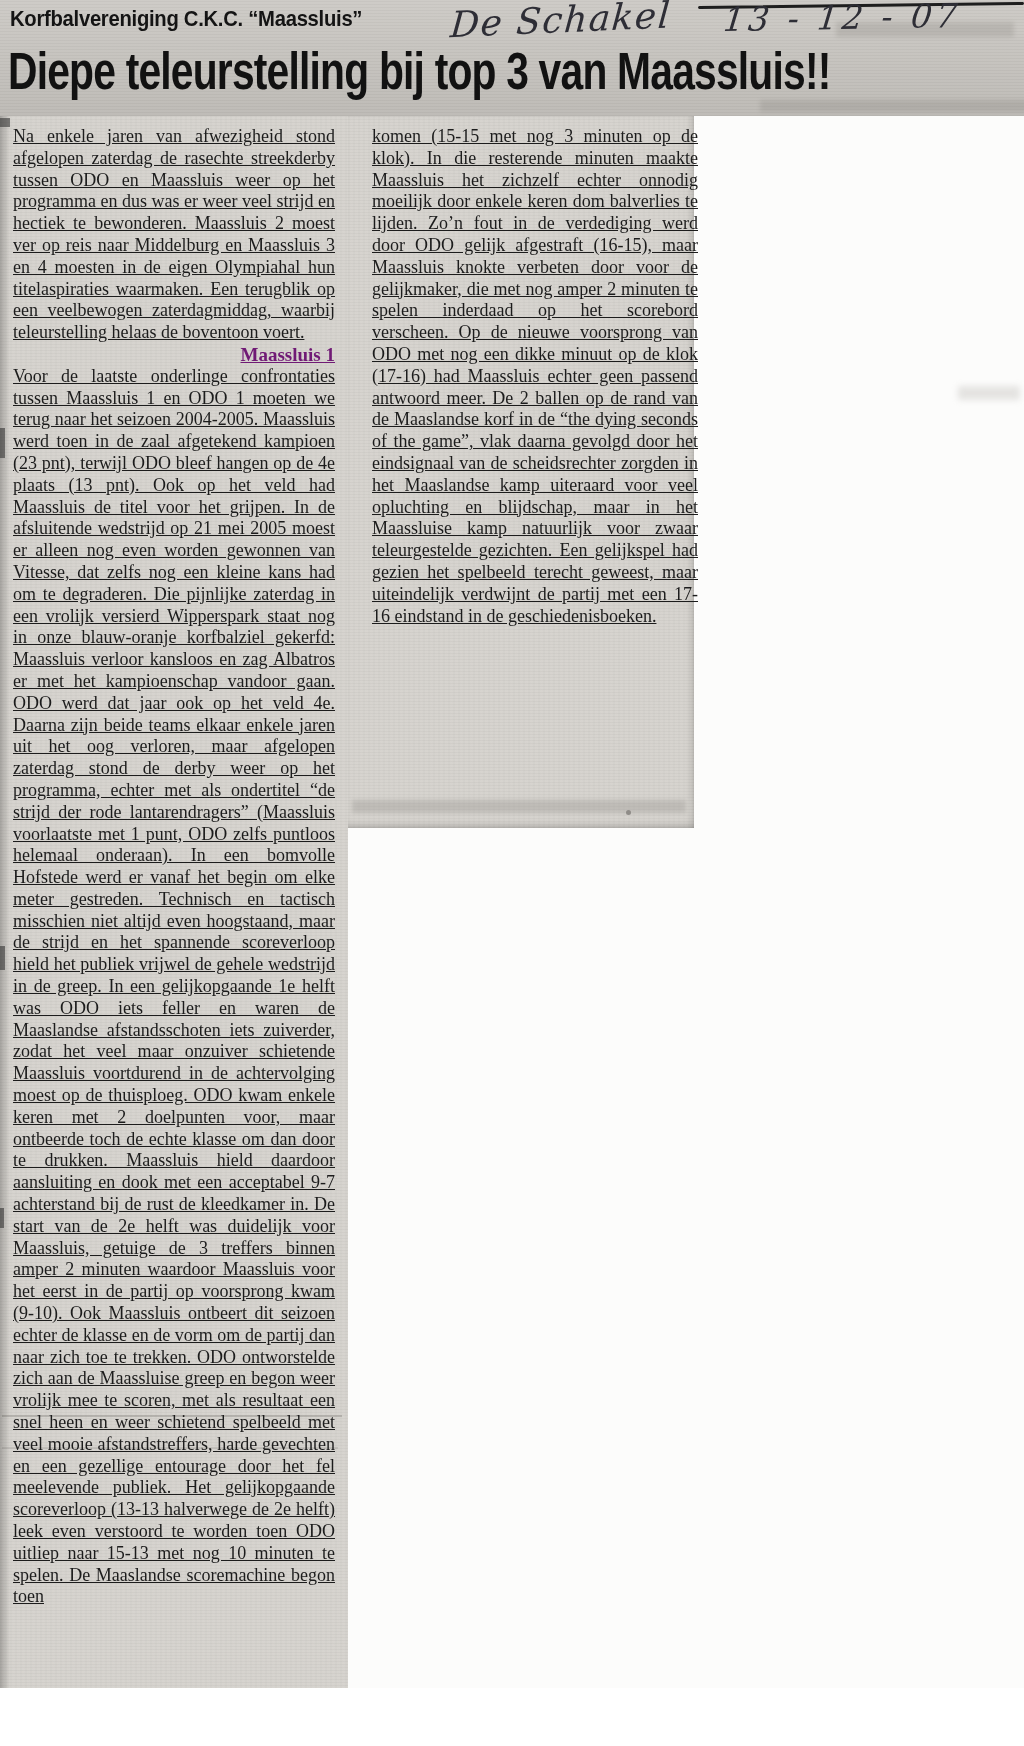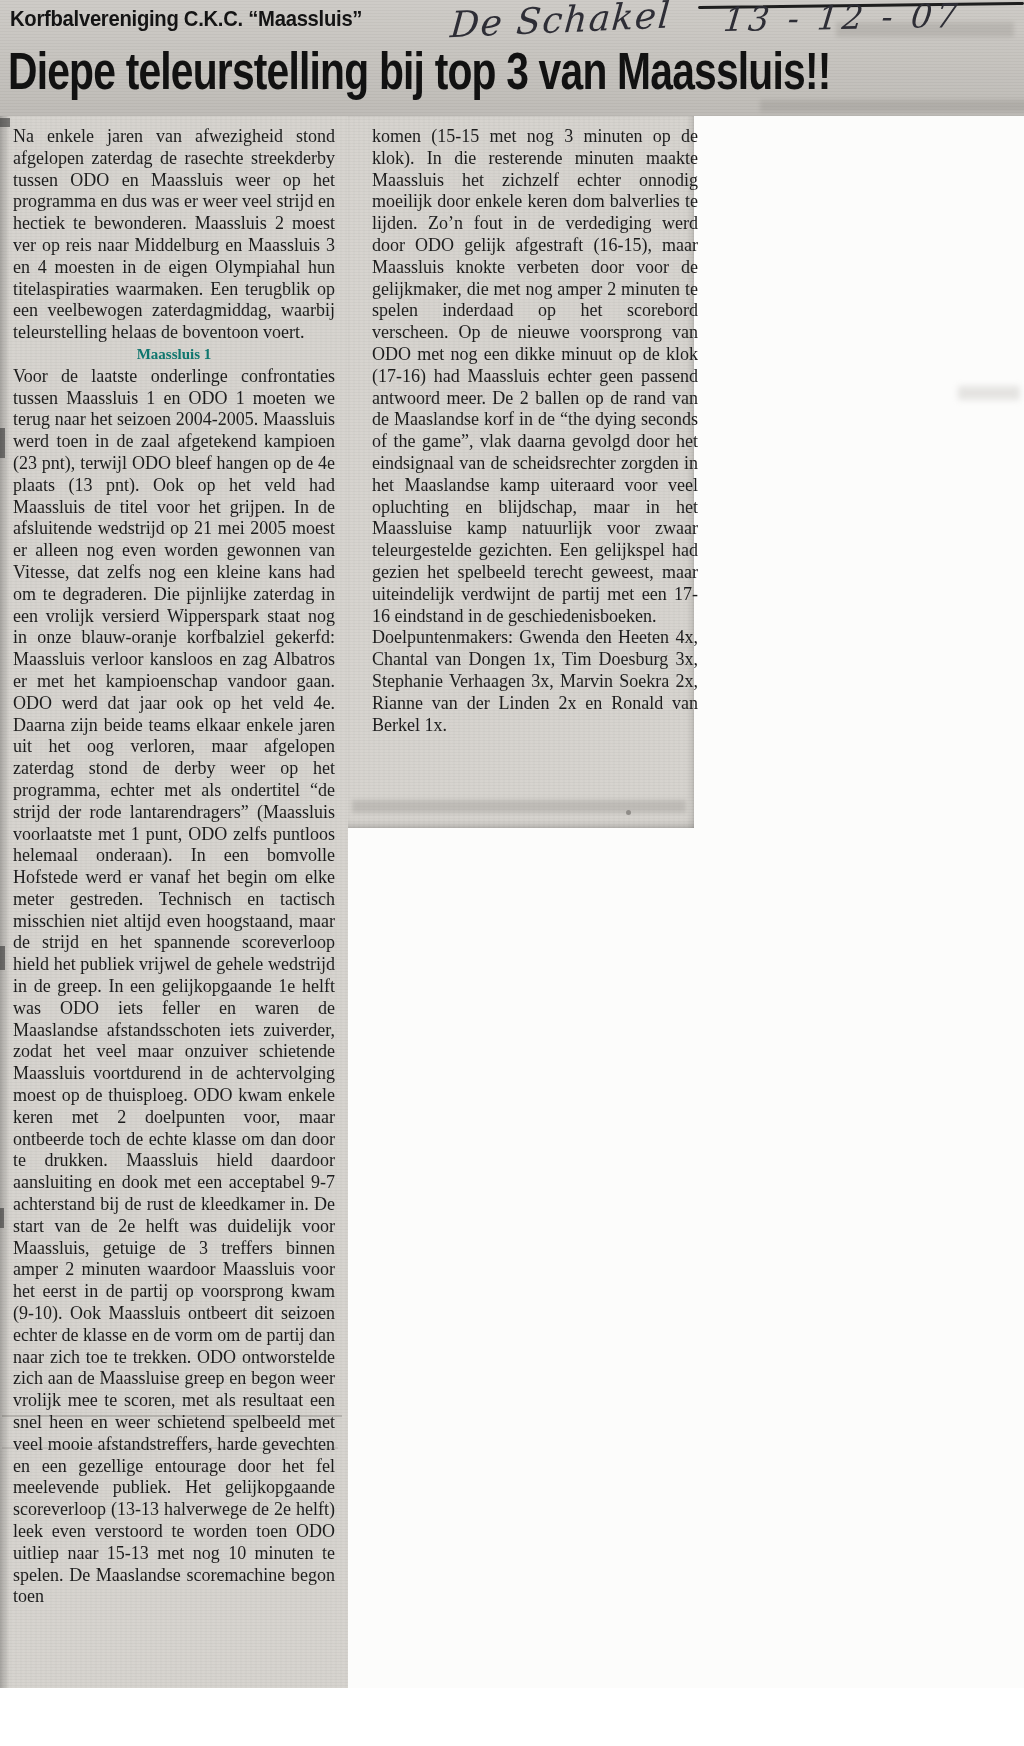--- a/index.html
+++ b/index.html
@@ -57,26 +57,26 @@
     display:inline-block;transform:scaleX(.80);transform-origin:0 50%;
     white-space:nowrap;letter-spacing:-1px;
   }
   
   .col{
     position:absolute;top:126px;
     font-size:18px;line-height:21.8px;color:#1c1c1c;
     text-align:justify;
     overflow:hidden;
   }
-  .col p{margin:0;}
+  .col p{margin:0;text-decoration:underline;}
   .col-1{left:13px;width:322px;height:1618px;}
   .col-2{left:372px;width:326px;height:700px;}
   .section-heading{
-    font-size:15px;font-weight:bold;margin:16px 0 3px 0;
-    text-align:center;color:#0f766e;
+    font-size:19px;font-weight:bold;margin:16px 0 3px 0;
+    text-align:right;color:#701a75;
   }
   
   .artifact{position:absolute;pointer-events:none;}
   .scanline-top{
     left:698px;top:4px;width:326px;height:3px;background:#1e1e1e;
     transform:rotate(-0.7deg);border-radius:2px;
   }
   .ghost-a{left:836px;top:22px;width:178px;height:15px;background:#8d8a85;opacity:.28;filter:blur(2px);}
   .ghost-b{left:760px;top:100px;width:340px;height:12px;background:#8d8a85;opacity:.30;filter:blur(2px);}
   .smudge-col2{left:352px;top:800px;width:334px;height:13px;background:#9a9792;opacity:.38;filter:blur(2px);}
@@ -127,16 +127,15 @@
   </h1>
 
   <div class="col col-1">
     <p>Na enkele jaren van afwezigheid stond afgelopen zaterdag de rasechte streekderby tussen ODO en Maassluis weer op het programma en dus was er weer veel strijd en hectiek te bewonderen. Maassluis 2 moest ver op reis naar Middelburg en Maassluis 3 en 4 moesten in de eigen Olympiahal hun titelaspiraties waarmaken. Een terugblik op een veelbewogen zaterdagmiddag, waarbij teleurstelling helaas de boventoon voert.</p>
     <p class="section-heading">Maassluis 1</p>
     <p>Voor de laatste onderlinge confrontaties tussen Maassluis 1 en ODO 1 moeten we terug naar het seizoen 2004-2005. Maassluis werd toen in de zaal afgetekend kampioen (23 pnt), terwijl ODO bleef hangen op de 4e plaats (13 pnt). Ook op het veld had Maassluis de titel voor het grijpen. In de afsluitende wedstrijd op 21 mei 2005 moest er alleen nog even worden gewonnen van Vitesse, dat zelfs nog een kleine kans had om te degraderen. Die pijnlijke zaterdag in een vrolijk versierd Wipperspark staat nog in onze blauw-oranje korfbalziel gekerfd: Maassluis verloor kansloos en zag Albatros er met het kampioenschap vandoor gaan. ODO werd dat jaar ook op het veld 4e. Daarna zijn beide teams elkaar enkele jaren uit het oog verloren, maar afgelopen zaterdag stond de derby weer op het programma, echter met als ondertitel “de strijd der rode lantarendragers” (Maassluis voorlaatste met 1 punt, ODO zelfs puntloos helemaal onderaan). In een bomvolle Hofstede werd er vanaf het begin om elke meter gestreden. Technisch en tactisch misschien niet altijd even hoogstaand, maar de strijd en het spannende scoreverloop hield het publiek vrijwel de gehele wedstrijd in de greep. In een gelijkopgaande 1e helft was ODO iets feller en waren de Maaslandse afstandsschoten iets zuiverder, zodat het veel maar onzuiver schietende Maassluis voortdurend in de achtervolging moest op de thuisploeg. ODO kwam enkele keren met 2 doelpunten voor, maar ontbeerde toch de echte klasse om dan door te drukken. Maassluis hield daardoor aansluiting en dook met een acceptabel 9-7 achterstand bij de rust de kleedkamer in. De start van de 2e helft was duidelijk voor Maassluis, getuige de 3 treffers binnen amper 2 minuten waardoor Maassluis voor het eerst in de partij op voorsprong kwam (9-10). Ook Maassluis ontbeert dit seizoen echter de klasse en de vorm om de partij dan naar zich toe te trekken. ODO ontworstelde zich aan de Maassluise greep en begon weer vrolijk mee te scoren, met als resultaat een snel heen en weer schietend spelbeeld met veel mooie afstandstreffers, harde gevechten en een gezellige entourage door het fel meelevende publiek. Het gelijkopgaande scoreverloop (13-13 halverwege de 2e helft) leek even verstoord te worden toen ODO uitliep naar 15-13 met nog 10 minuten te spelen. De Maaslandse scoremachine begon toen</p>
   </div>
 
   <div class="col col-2">
     <p>komen (15-15 met nog 3 minuten op de klok). In die resterende minuten maakte Maassluis het zichzelf echter onnodig moeilijk door enkele keren dom balverlies te lijden. Zo’n fout in de verdediging werd door ODO gelijk afgestraft (16-15), maar Maassluis knokte verbeten door voor de gelijkmaker, die met nog amper 2 minuten te spelen inderdaad op het scorebord verscheen. Op de nieuwe voorsprong van ODO met nog een dikke minuut op de klok (17-16) had Maassluis echter geen passend antwoord meer. De 2 ballen op de rand van de Maaslandse korf in de “the dying seconds of the game”, vlak daarna gevolgd door het eindsignaal van de scheidsrechter zorgden in het Maaslandse kamp uiteraard voor veel opluchting en blijdschap, maar in het Maassluise kamp natuurlijk voor zwaar teleurgestelde gezichten. Een gelijkspel had gezien het spelbeeld terecht geweest, maar uiteindelijk verdwijnt de partij met een 17-16 eindstand in de geschiedenisboeken.</p>
-    <p>Doelpuntenmakers: Gwenda den Heeten 4x, Chantal van Dongen 1x, Tim Doesburg 3x, Stephanie Verhaagen 3x, Marvin Soekra 2x, Rianne van der Linden 2x en Ronald van Berkel 1x.</p>
   </div>
 
 </div>
 
 </body></html>

